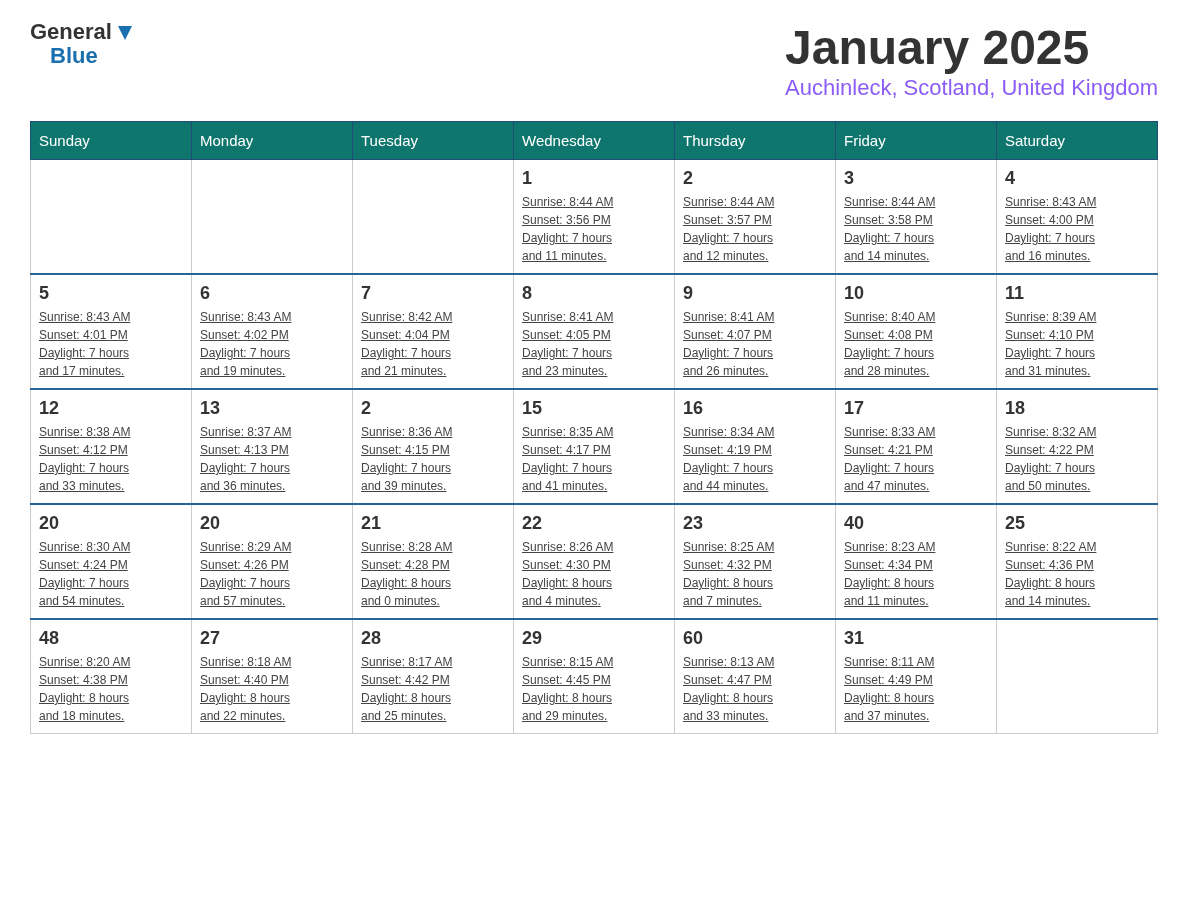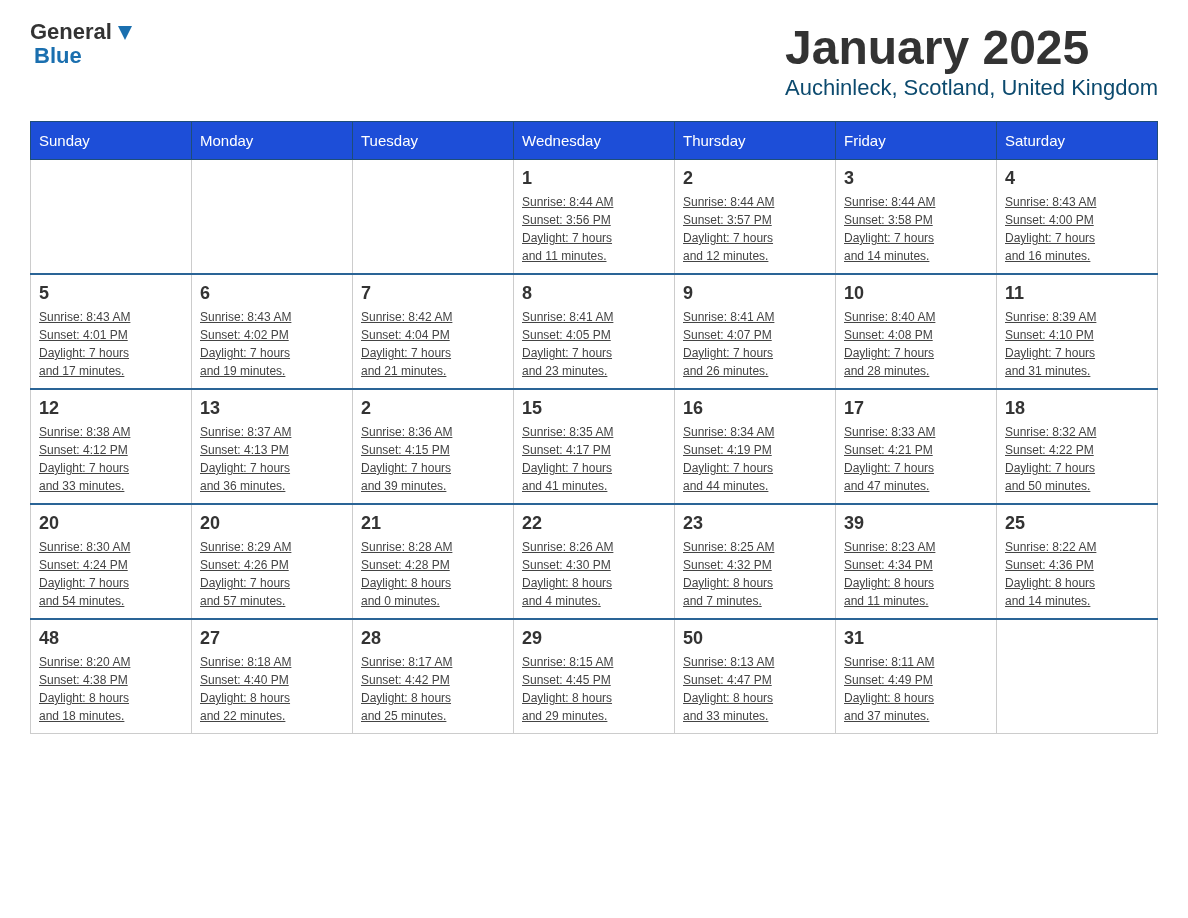--- a/index.html
+++ b/index.html
@@ -34,29 +34,29 @@
     .title-block {
       text-align: left;
     }
     .month-title {
       font-size: 48px;
       font-weight: bold;
       color: #333;
     }
     .location-title {
       font-size: 22px;
-      color: #0c4a6e;
+      color: #8b5cf6;
     }
     .calendar {
       width: 100%;
       border-collapse: collapse;
       border: 1px solid #ccc;
     }
     .calendar th {
-      background-color: #1d4ed8;
+      background-color: #0f766e;
       color: #fff;
       padding: 10px 8px;
       text-align: left;
       font-size: 15px;
       font-weight: normal;
       border: 1px solid #1e4d78;
     }
     .calendar td {
       border: 1px solid #ccc;
       vertical-align: top;
@@ -89,21 +89,21 @@
 
 <div class="header">
   <div class="logo">
     <div style="display:flex; flex-direction:column; line-height:1.1;justify-content:center;">
       <div style="display:flex; align-items:center;">
         <span class="logo-text-general">General</span>
         <svg width="22" height="22" viewBox="0 0 22 22" style="margin-left:2px; margin-top:2px;">
           <polygon points="4,4 18,4 11,18" fill="#1a6faf"></polygon>
         </svg>
       </div>
-      <span class="logo-text-blue" style="margin-left:4px;">Blue</span>
+      <span class="logo-text-blue" style="margin-left:20px;">Blue</span>
     </div>
   </div>
   <div class="title-block">
     <div class="month-title">January 2025</div>
     <div class="location-title">Auchinleck, Scotland, United Kingdom</div>
   </div>
 </div>
 
 <table class="calendar">
   <thead>
@@ -216,21 +216,21 @@
         </td>
         <td>
           <span class="day-number">22</span>
           <div class="day-info">Sunrise: 8:26 AM<br>Sunset: 4:30 PM<br>Daylight: 8 hours<br>and 4 minutes.</div>
         </td>
         <td>
           <span class="day-number">23</span>
           <div class="day-info">Sunrise: 8:25 AM<br>Sunset: 4:32 PM<br>Daylight: 8 hours<br>and 7 minutes.</div>
         </td>
         <td>
-          <span class="day-number">39</span>
+          <span class="day-number">40</span>
           <div class="day-info">Sunrise: 8:23 AM<br>Sunset: 4:34 PM<br>Daylight: 8 hours<br>and 11 minutes.</div>
         </td>
         <td>
           <span class="day-number">25</span>
           <div class="day-info">Sunrise: 8:22 AM<br>Sunset: 4:36 PM<br>Daylight: 8 hours<br>and 14 minutes.</div>
         </td>
       </tr>
       <tr class="row-divider">
         <td>
           <span class="day-number">48</span>
@@ -242,21 +242,21 @@
         </td>
         <td>
           <span class="day-number">28</span>
           <div class="day-info">Sunrise: 8:17 AM<br>Sunset: 4:42 PM<br>Daylight: 8 hours<br>and 25 minutes.</div>
         </td>
         <td>
           <span class="day-number">29</span>
           <div class="day-info">Sunrise: 8:15 AM<br>Sunset: 4:45 PM<br>Daylight: 8 hours<br>and 29 minutes.</div>
         </td>
         <td>
-          <span class="day-number">50</span>
+          <span class="day-number">60</span>
           <div class="day-info">Sunrise: 8:13 AM<br>Sunset: 4:47 PM<br>Daylight: 8 hours<br>and 33 minutes.</div>
         </td>
         <td>
           <span class="day-number">31</span>
           <div class="day-info">Sunrise: 8:11 AM<br>Sunset: 4:49 PM<br>Daylight: 8 hours<br>and 37 minutes.</div>
         </td>
         <td class="empty-cell"></td>
       </tr>
     </tbody>
 </table>

